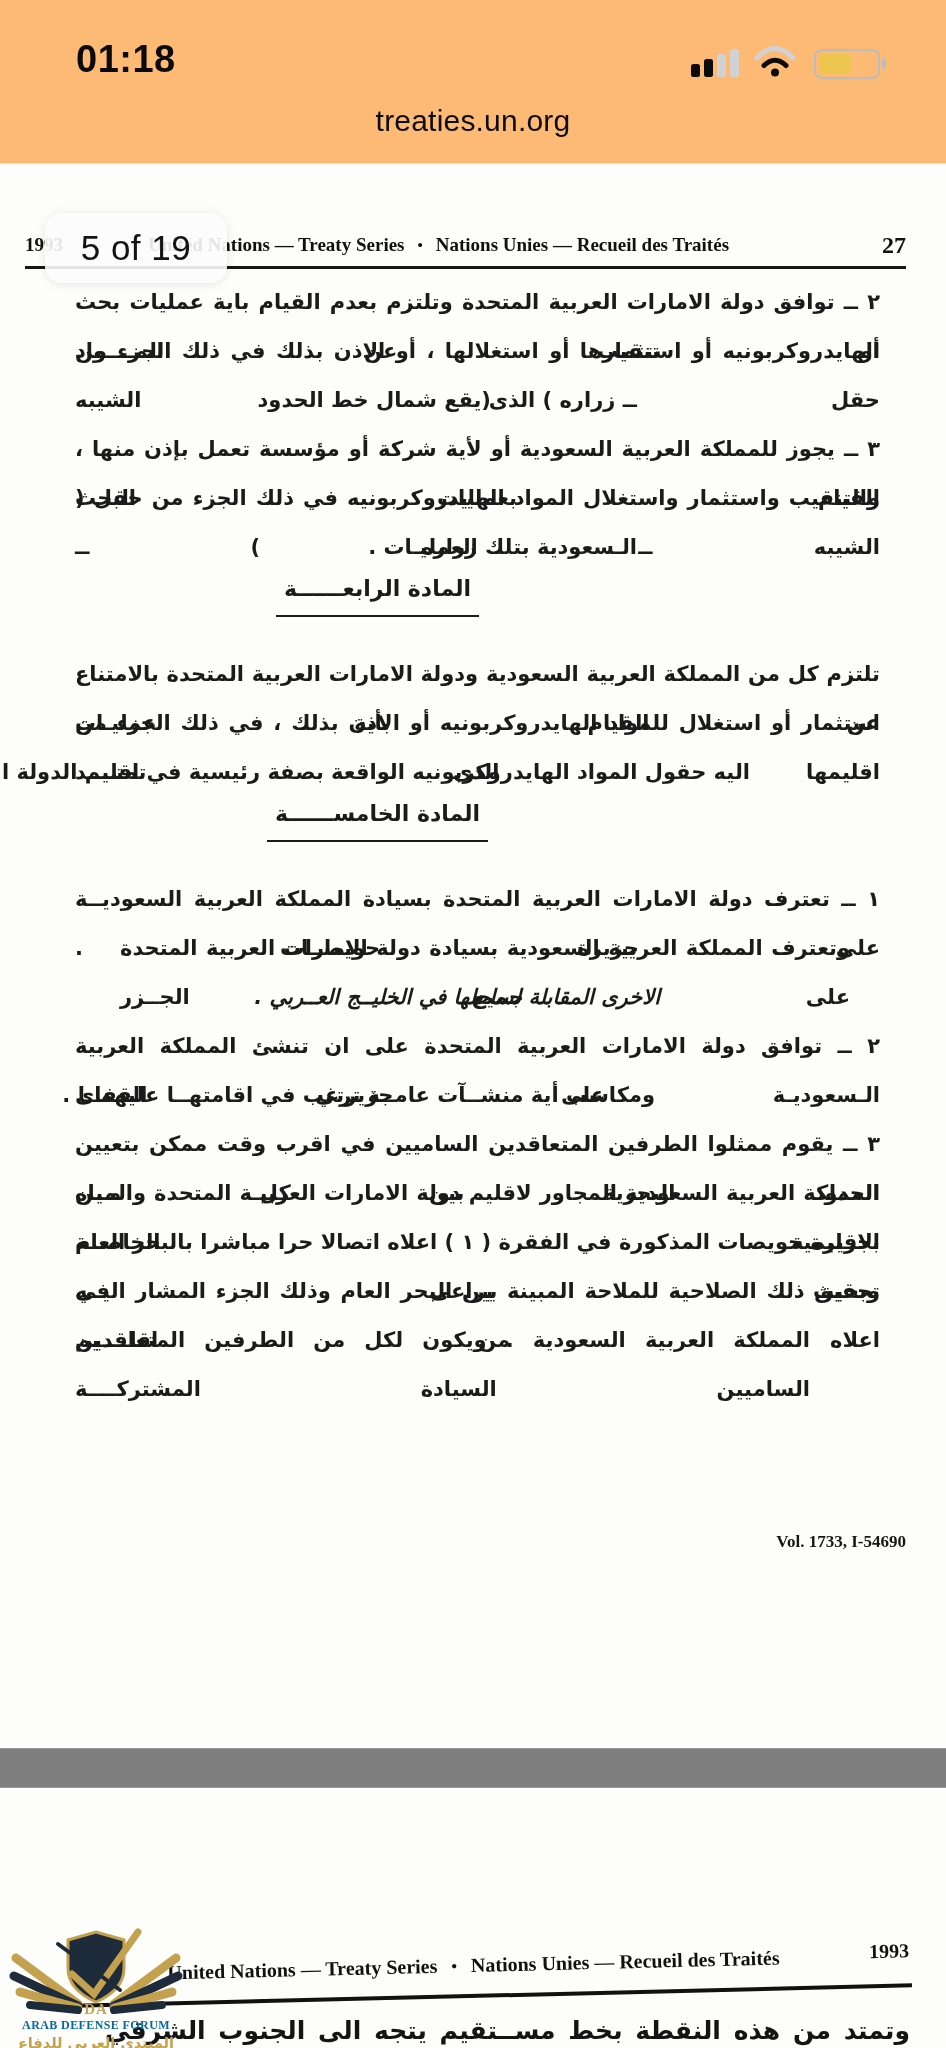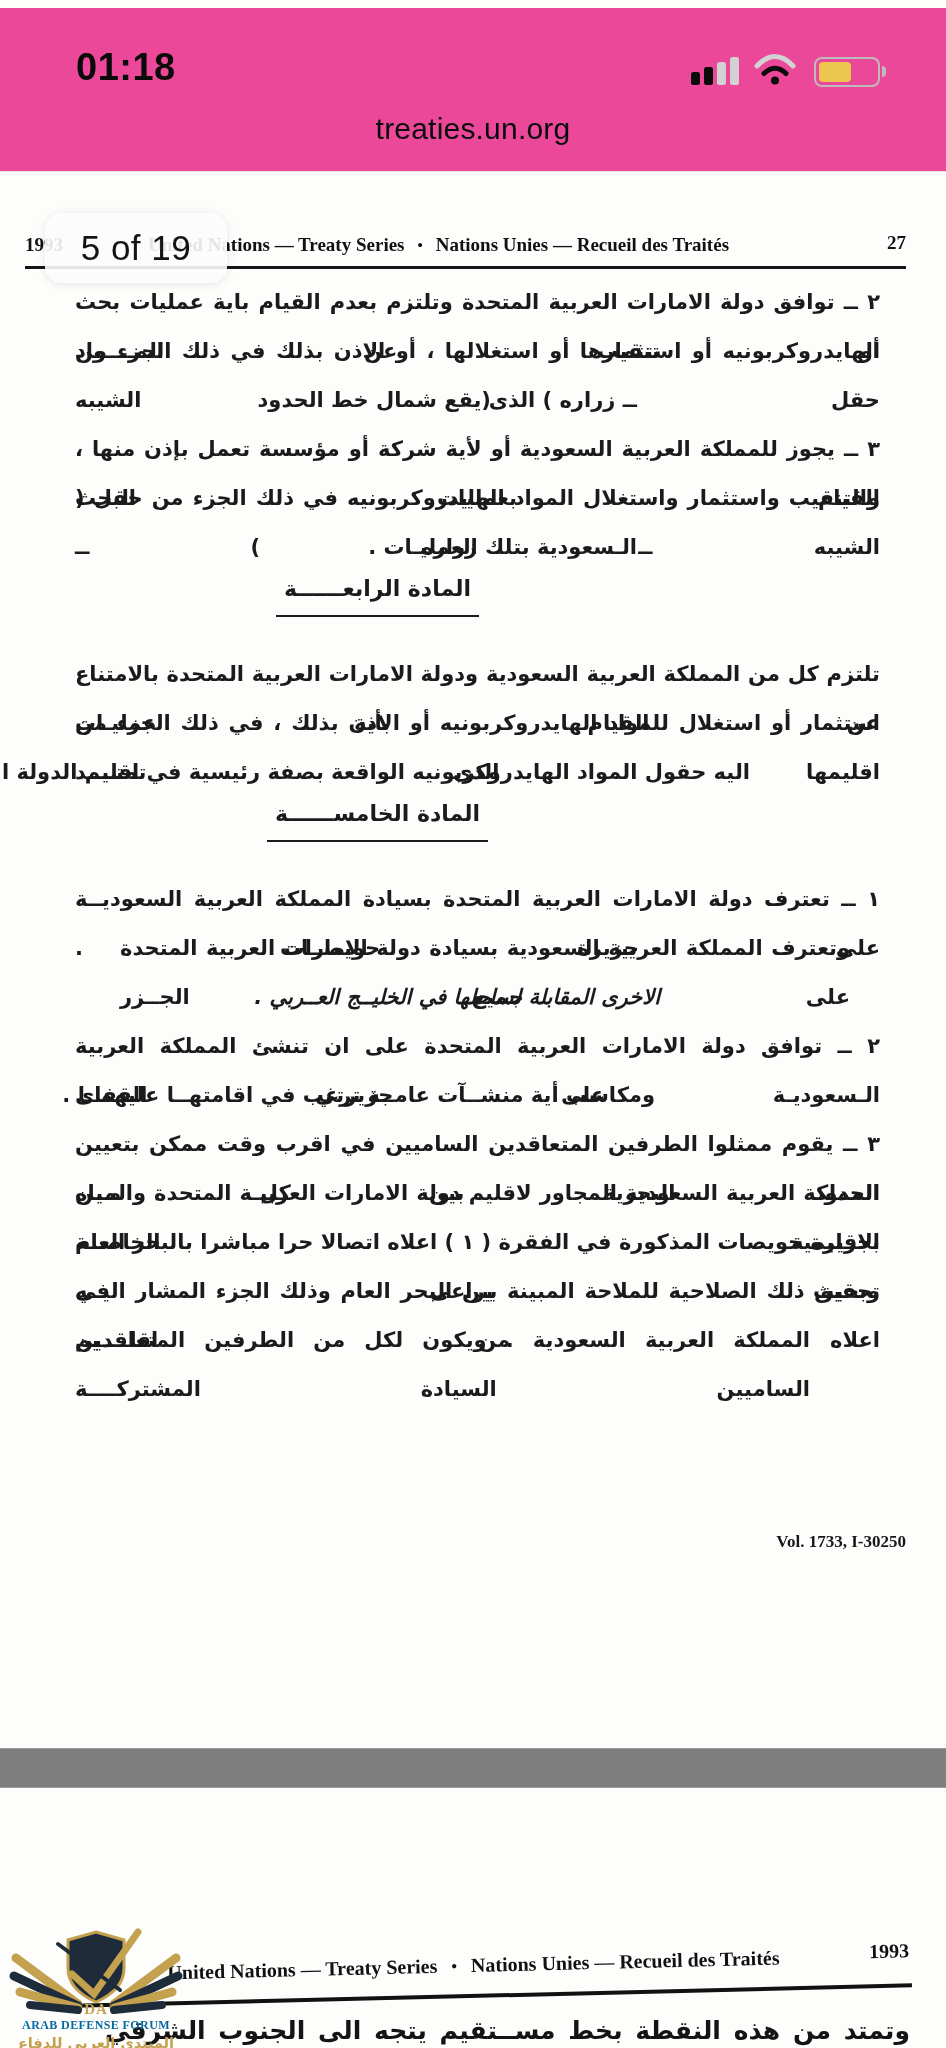--- a/index.html
+++ b/index.html
@@ -1,40 +1,40 @@
 <!DOCTYPE html>
 <html lang="en"><head>
 <meta charset="utf-8">
 <style>
   html,body{margin:0;padding:0;}
   body{
     position:relative;width:946px;height:2048px;overflow:hidden;
     background:#fdfdfc;font-family:"Liberation Sans",sans-serif;
   }
   
-  .chrome{position:absolute;top:8px;left:0;right:0;height:163px;background:#ec4899;border-bottom:1px solid #e4e4e4;z-index:20;}
+  .chrome{position:absolute;top:0;left:0;right:0;height:163px;background:#fdba74;border-bottom:1px solid #e4e4e4;z-index:20;}
   .time{position:absolute;left:76px;top:38px;font-size:38px;font-weight:700;color:#0a0a0a;letter-spacing:.5px;}
   .signal{position:absolute;left:691px;top:49px;height:28px;display:flex;align-items:flex-end;gap:4px;}
   .signal i{display:block;width:9px;border-radius:2.5px;}
   .sb1{height:13px;background:#0b0b0b;}
   .sb2{height:18px;background:#0b0b0b;}
   .sb3{height:23px;background:#d2d2d4;}
   .sb4{height:28px;background:#d2d2d4;}
   .wifi{position:absolute;left:753px;top:45px;}
   .battery{position:absolute;left:814px;top:49px;width:62px;height:26px;border:2.5px solid #bcbcbc;border-radius:8px;}
   .battery .fill{position:absolute;left:3px;top:3px;bottom:3px;width:32px;background:#edc64f;border-radius:4px;}
   .battery .nub{position:absolute;right:-8px;top:7px;width:4.5px;height:11px;background:#bcbcbc;border-radius:0 4px 4px 0;}
   .urlbar{position:absolute;left:0;right:0;top:104px;text-align:center;font-size:30px;color:#0c0c0c;letter-spacing:.2px;}
   
   .docpage{position:absolute;top:164px;left:0;right:0;bottom:0;background:#fdfdfc;}
   .doc-header{position:absolute;z-index:1;font-family:"Liberation Serif",serif;font-weight:700;color:#111;}
   .dh-year{left:25px;top:234px;font-size:19px;}
   .dh-series{left:148px;top:234px;font-size:19px;white-space:nowrap;}
   .dh-series .blt{padding:0 13px;font-size:15px;vertical-align:1px;}
-  .dh-page{right:40px;top:232px;font-size:19px;}
+  .dh-page{right:40px;top:232px;font-size:24px;}
   .doc-rule{position:absolute;left:25px;right:40px;top:266px;height:3px;background:#161616;z-index:1;}
   .page-badge{
     position:absolute;left:45px;top:213px;width:182px;height:70px;z-index:5;
     background:rgba(252,252,252,.9);border-radius:17px;
     box-shadow:0 1px 10px rgba(0,0,0,.10), inset 0 0 0 1px rgba(255,255,255,.6);
     display:flex;align-items:center;justify-content:center;
     font-size:35px;color:#141414;letter-spacing:.5px;
   }
   .doc-body{
     position:absolute;left:75px;top:278px;width:805px;z-index:0;
@@ -119,21 +119,21 @@
     <div class="ln r" style="padding-right: 220px; font-style: italic;">الاخرى المقابلة لساحلها في الخليــج العــربي .</div>
     <div class="ln j">٢ ــ توافق دولة الامارات العربية المتحدة على ان تنشئ المملكة العربية الـسعوديـة على جزيرتي القفاى</div>
     <div class="ln r" style="padding-right: 225px;">ومكاسب أية منشــآت عامــة ترغب في اقامتهــا عليهمــا .</div>
     <div class="ln j">٣ ــ يقوم ممثلوا الطرفين المتعاقدين الساميين في اقرب وقت ممكن بتعيين الحدود البحرية بين كل مــن</div>
     <div class="ln j">المملكة العربية السعودية المجاور لاقليم دولة الامارات العربيـة المتحدة والمياه الاقليمية الخاصــة</div>
     <div class="ln j">بجزيرة حويصات المذكورة في الفقرة ( ١ ) اعلاه اتصالا حرا مباشرا بالبحر العام وبحيث يراعى في</div>
     <div class="ln j">تحقيق ذلك الصلاحية للملاحة المبينة بين البحر العام وذلك الجزء المشار اليــه اعلاه من اقلــــيم</div>
     <div class="ln j" style="padding-right: 70px;">المملكة العربية السعودية . ويكون لكل من الطرفين المتعاقدين الساميين السيادة المشتركــــة</div>
   </div>
 
-<div class="vol">Vol. 1733, I-30250</div>
+<div class="vol">Vol. 1733, I-54690</div>
 
 <div class="divider"></div>
 
 <div class="bh">
   <span class="bh-series">
     <span>United Nations — Treaty Series</span><span class="blt">•</span><span>Nations Unies — Recueil des Traités</span>
   </span>
   <span class="bh-year">1993</span>
   <div class="bh-rule"></div>
 </div>

